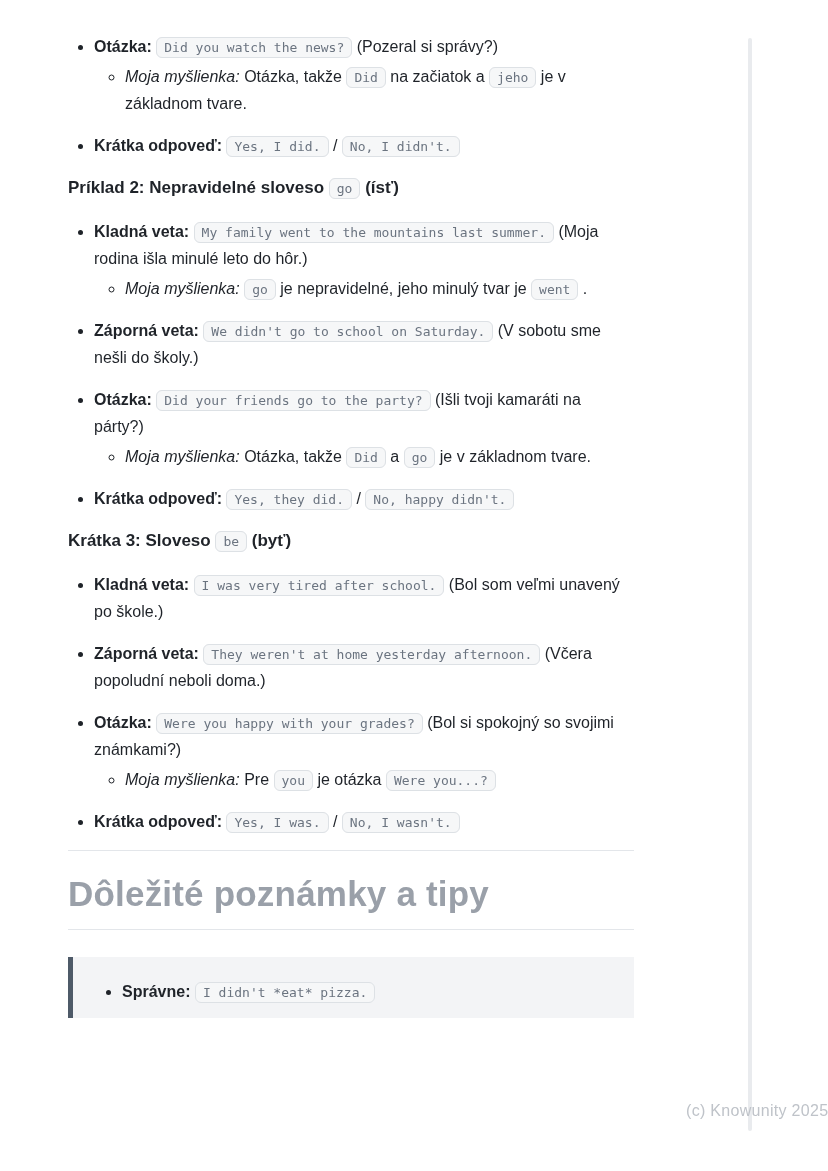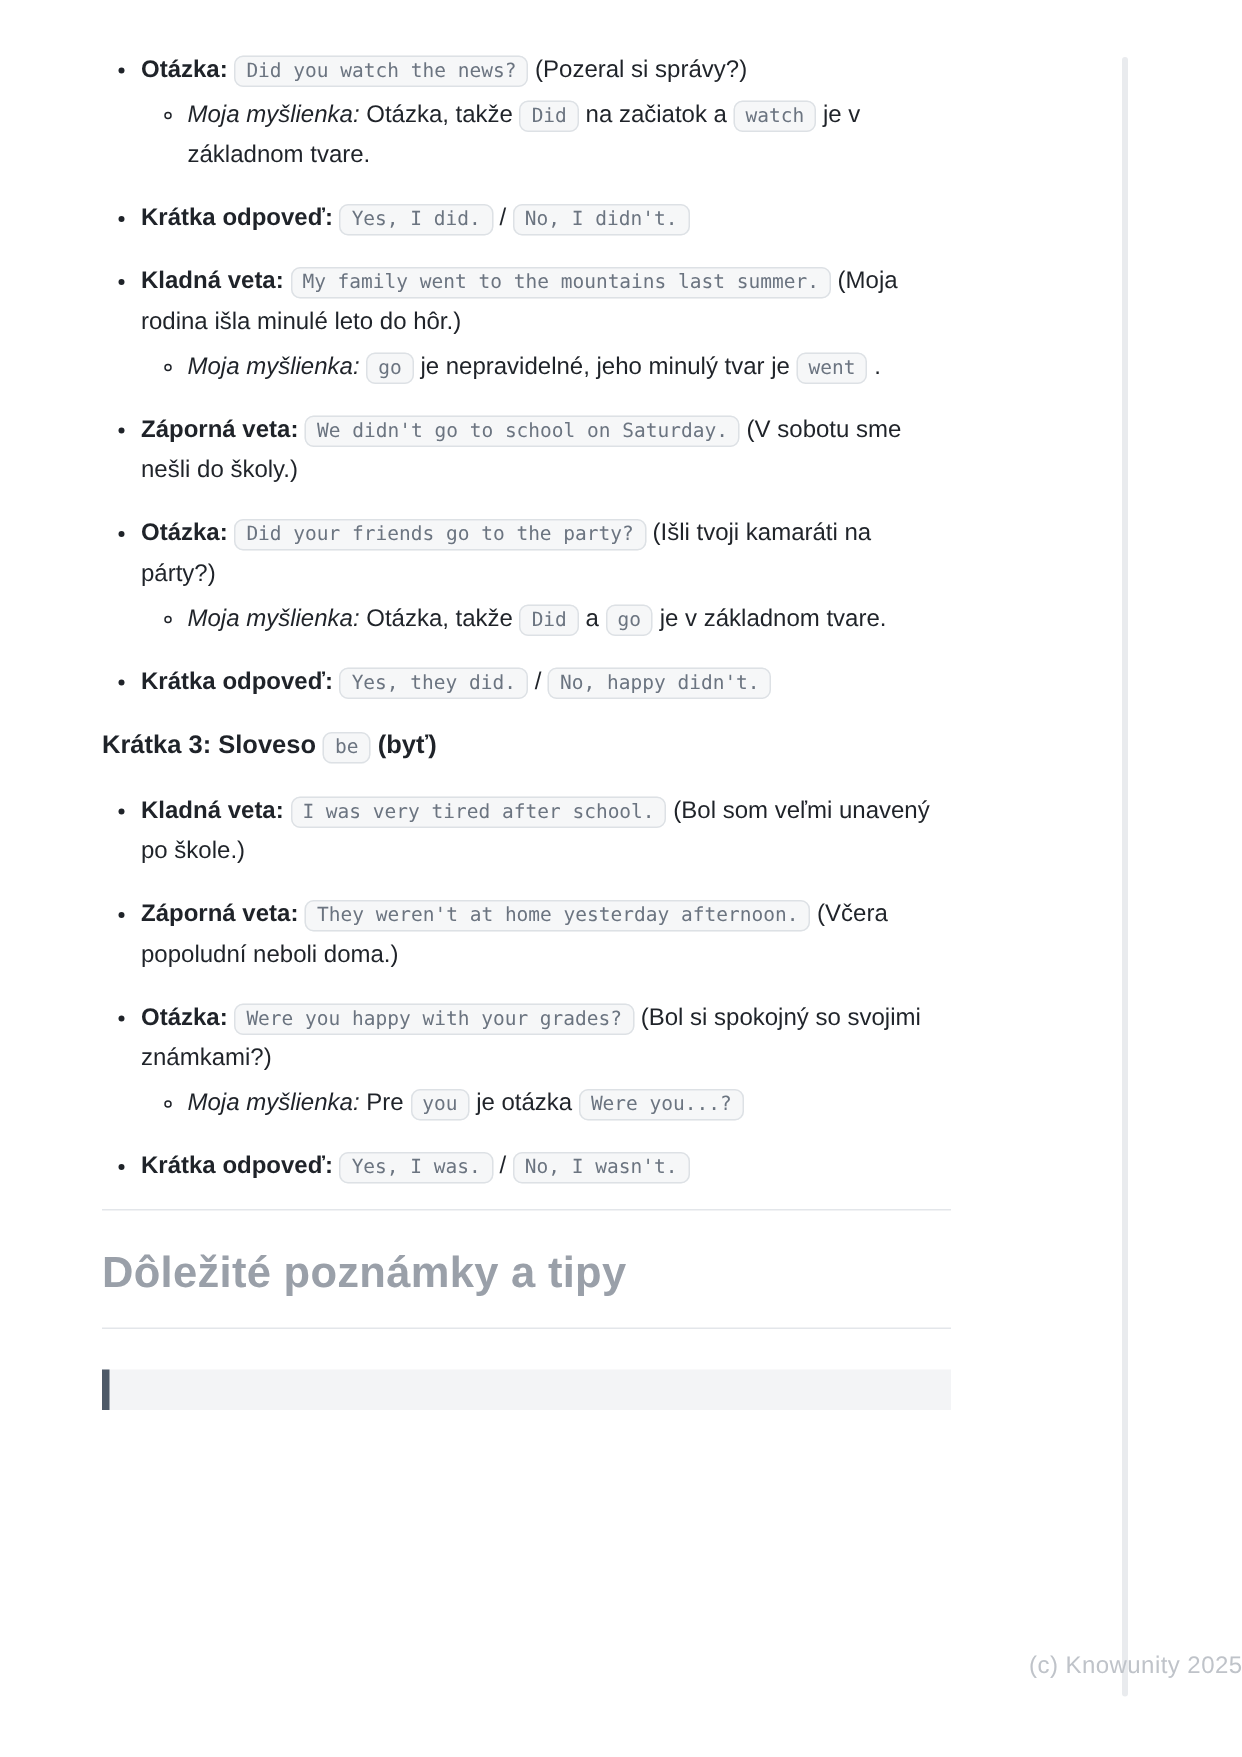--- a/index.html
+++ b/index.html
@@ -45,21 +45,21 @@
     margin: 5px 0 17px 0;
   }
 
   hr.rule {
     border: none;
     border-top: 1px solid var(--rule, #e3e6ea);
     margin: 9px 0 24px 0;
   }
 
   h2.section {
-    font-size: 29px; font-weight: 700;
+    font-size: 35px; font-weight: 700;
     line-height: 37px;
     color: var(--heading-gray, #9aa0a9);
     margin: 0;
     padding-bottom: 17px;
     border-bottom: 1px solid var(--rule, #e3e6ea);
     letter-spacing: 0.2px;
   }
 
   .callout {
     margin-top: 27px;
@@ -88,24 +88,25 @@
     white-space: nowrap;
   }
 </style>
 </head>
 <body>
 
 <div class="page">
   <div class="content" id="doc-root">
       <ul class="top">
         <li><span class="s-b">Otázka: </span><span class="s-c">Did you watch the news?</span><span class="s-p"> (Pozeral si správy?)</span><ul class="sub">
-            <li><span class="s-i">Moja myšlienka:</span><span class="s-p"> Otázka, takže </span><span class="s-c">Did</span><span class="s-p"> na začiatok a </span><span class="s-c">watch</span><span class="s-p"> je v základnom tvare.</span></li>
+            <li><span class="s-i">Moja myšlienka:</span><span class="s-p"> Otázka, takže </span><span class="s-c">Did</span><span class="s-p"> na začiatok a </span><span class="s-c">jeho</span><span class="s-p"> je v základnom tvare.</span></li>
           </ul></li>
         <li><span class="s-b">Krátka odpoveď: </span><span class="s-c">Yes, I did.</span><span class="s-p"> / </span><span class="s-c">No, I didn't.</span></li>
       </ul>
+      <h4 class="example"><span class="s-p">Príklad 2: Nepravidelné sloveso </span><span class="s-c">go</span><span class="s-p"> (ísť)</span></h4>
       <ul class="top">
         <li><span class="s-b">Kladná veta: </span><span class="s-c">My family went to the mountains last summer.</span><span class="s-p"> (Moja rodina išla minulé leto do hôr.)</span><ul class="sub">
             <li><span class="s-i">Moja myšlienka: </span><span class="s-c">go</span><span class="s-p"> je nepravidelné, jeho minulý tvar je </span><span class="s-c">went</span><span class="s-p"> .</span></li>
           </ul></li>
         <li><span class="s-b">Záporná veta: </span><span class="s-c">We didn't go to school on Saturday.</span><span class="s-p"> (V sobotu sme nešli do školy.)</span></li>
         <li><span class="s-b">Otázka: </span><span class="s-c">Did your friends go to the party?</span><span class="s-p"> (Išli tvoji kamaráti na párty?)</span><ul class="sub">
             <li><span class="s-i">Moja myšlienka:</span><span class="s-p"> Otázka, takže </span><span class="s-c">Did</span><span class="s-p"> a </span><span class="s-c">go</span><span class="s-p"> je v základnom tvare.</span></li>
           </ul></li>
         <li><span class="s-b">Krátka odpoveď: </span><span class="s-c">Yes, they did.</span><span class="s-p"> / </span><span class="s-c">No, happy didn't.</span></li>
       </ul>
@@ -114,17 +115,20 @@
         <li><span class="s-b">Kladná veta: </span><span class="s-c">I was very tired after school.</span><span class="s-p"> (Bol som veľmi unavený po škole.)</span></li>
         <li><span class="s-b">Záporná veta: </span><span class="s-c">They weren't at home yesterday afternoon.</span><span class="s-p"> (Včera popoludní neboli doma.)</span></li>
         <li><span class="s-b">Otázka: </span><span class="s-c">Were you happy with your grades?</span><span class="s-p"> (Bol si spokojný so svojimi známkami?)</span><ul class="sub">
             <li><span class="s-i">Moja myšlienka:</span><span class="s-p"> Pre </span><span class="s-c">you</span><span class="s-p"> je otázka </span><span class="s-c">Were you...?</span></li>
           </ul></li>
         <li><span class="s-b">Krátka odpoveď: </span><span class="s-c">Yes, I was.</span><span class="s-p"> / </span><span class="s-c">No, I wasn't.</span></li>
       </ul>
       <hr class="rule">
       <h2 class="section">Dôležité poznámky a tipy</h2>
       <div class="callout">
+        <ul class="callout-list">
+          <li><span class="s-b">Správne: </span><span class="s-c">I didn't *eat* pizza.</span></li>
+        </ul>
       </div>
     </div>
   <div class="scrollbar"></div>
   <div class="watermark">(c) Knowunity 2025</div>
 </div>
 
 </body></html>

